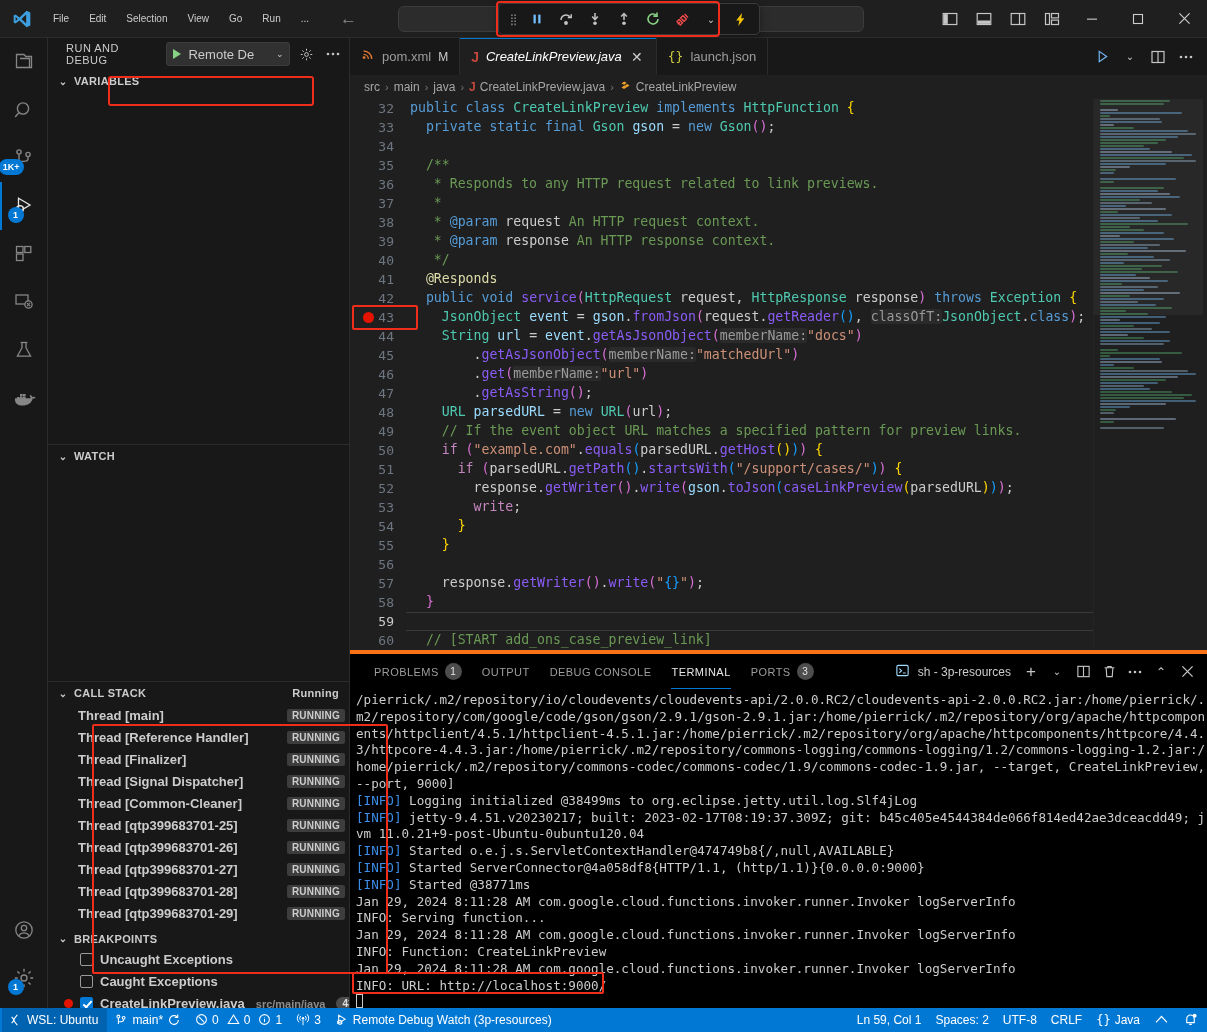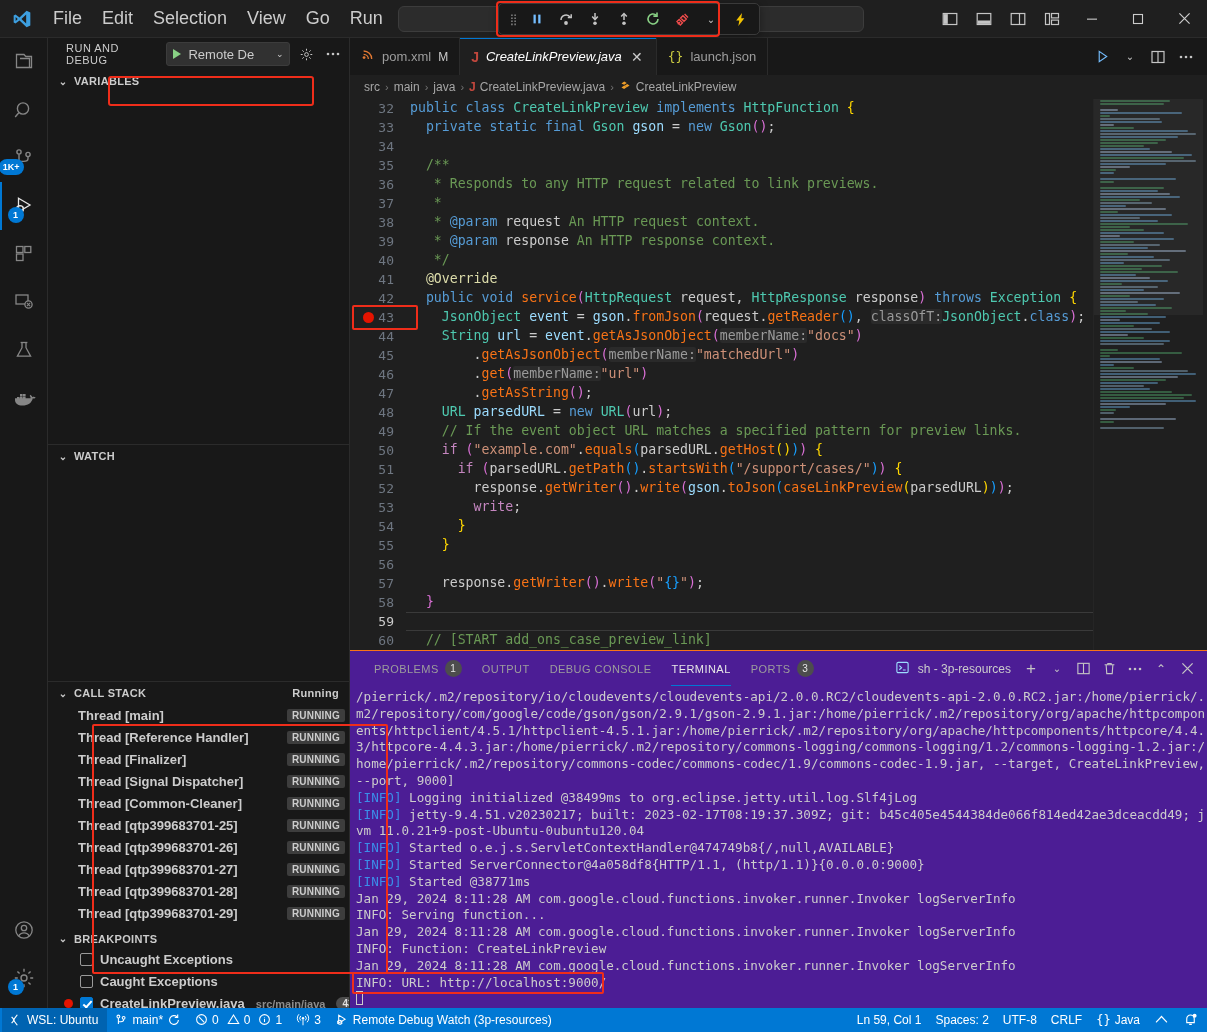--- a/index.html
+++ b/index.html
@@ -16,21 +16,21 @@
 
   
   .titlebar {
     height: 38px; background: #1f1f1f; display: flex; align-items: center;
     flex: 0 0 38px; position: relative; border-bottom: 1px solid #2b2b2b;
   }
   .vscode-logo { width: 44px; display: flex; align-items: center; justify-content: center; }
   .vscode-logo svg { width: 20px; height: 20px; }
   .menu { display: flex; align-items: center; gap: 2px; }
   .menu-item {
-    padding: 4px 9px; font-size: 18px; color: #cccccc; cursor: default; border-radius: 3px;
+    padding: 4px 9px; font-size: 10px; color: #cccccc; cursor: default; border-radius: 3px;
   }
   .nav-arrows { display: flex; align-items: center; gap: 12px; margin-left: 22px; color: #8a8a8a; }
   .nav-arrows span { font-size: 17px; cursor: default; }
   .cmd-center {
     position: absolute; left: 398px; top: 6px; width: 466px; height: 26px;
     background: #2c2c2c; border: 1px solid #3c3c3c; border-radius: 6px;
   }
   .debug-toolbar {
     position: absolute; left: 498px; top: 3px; height: 32px;
     background: #181818; border: 1px solid #3a3a3a; border-radius: 5px;
@@ -192,41 +192,41 @@
   .bp-gutter-dot {
     position: absolute; left: 13px; width: 11px; height: 11px; border-radius: 50%; background: #e51400;
   }
   .redbox-bp {
     position: absolute; border: 2px solid #ef2d1a; border-radius: 2px; pointer-events: none; z-index: 20;
   }
   
   .k  { color: #569cd6; }   
   .kc { color: #c586c0; }   
   .ty { color: #4ec9b0; }   
-  .fn { color: #f97316; }   
+  .fn { color: #8b5cf6; }   
   .va { color: #9cdcfe; }   
   .st { color: #ce9178; }
   .cm { color: #6a9955; }   
   .an { color: #dcdcaa; }   
   .pl { color: #ffd700; }   
   .p2 { color: #da70d6; }   
   .p3 { color: #179fff; }   
   .pn { color: #cccccc; }   
   .hint { color: #9a9a9a; background: #2a2a2a; border-radius: 2px; font-style: normal; }
 
   .minimap {
     width: 114px; flex: 0 0 114px; background: #1f1f1f; position: relative; overflow: hidden;
     border-left: 1px solid #252525;
   }
   .mm-line { height: 2px; margin: 1px 0 0 6px; border-radius: 1px; }
   .mm-slider { position: absolute; left: 0; right: 4px; background: rgba(255,255,255,.045); }
   .mm-scroll { position: absolute; right: 0; top: 0; bottom: 0; width: 4px; background: #1f1f1f; }
 
   
-  .panel { flex: 0 0 372px; display: flex; flex-direction: column; background: #4c1d95; border-top: 1px solid #f97316; }
+  .panel { flex: 0 0 372px; display: flex; flex-direction: column; background: #000000; border-top: 4px solid #f97316; }
   .panel-tabs { height: 35px; display: flex; align-items: center; padding-left: 14px; position: relative; }
   .ptab {
     display: flex; align-items: center; gap: 6px; height: 35px; padding: 0 10px;
     font-size: 11px; letter-spacing: .45px; color: #9d9d9d; cursor: default; position: relative;
   }
   .ptab.active { color: #e7e7e7; }
   .ptab.active::after {
     content: ""; position: absolute; left: 10px; right: 10px; bottom: 0; height: 1px; background: #0078d4;
   }
   .pbadge {
@@ -662,21 +662,21 @@
           <div class="code-area" id="code-area">
               <div class="code-line"><div class="gutter">32</div><div class="code-text"><span class="k">public</span> <span class="k">class</span> <span class="ty">CreateLinkPreview</span> <span class="k">implements</span> <span class="ty">HttpFunction</span> <span class="pl">{</span></div></div>
               <div class="code-line"><div class="gutter">33</div><div class="code-text">  <span class="k">private</span> <span class="k">static</span> <span class="k">final</span> <span class="ty">Gson</span> <span class="va">gson</span> <span class="pn">=</span> <span class="k">new</span> <span class="ty">Gson</span><span class="p2">()</span><span class="pn">;</span></div></div>
               <div class="code-line"><div class="gutter">34</div><div class="code-text">&nbsp;</div></div>
               <div class="code-line"><div class="gutter">35</div><div class="code-text">  <span class="cm">/**</span></div></div>
               <div class="code-line"><div class="gutter">36</div><div class="code-text">   <span class="cm">* Responds to any HTTP request related to link previews.</span></div></div>
               <div class="code-line"><div class="gutter">37</div><div class="code-text">   <span class="cm">*</span></div></div>
               <div class="code-line"><div class="gutter">38</div><div class="code-text">   <span class="cm">* </span><span class="k">@param</span> <span class="pn">request</span> <span class="cm">An HTTP request context.</span></div></div>
               <div class="code-line"><div class="gutter">39</div><div class="code-text">   <span class="cm">* </span><span class="k">@param</span> <span class="pn">response</span> <span class="cm">An HTTP response context.</span></div></div>
               <div class="code-line"><div class="gutter">40</div><div class="code-text">   <span class="cm">*/</span></div></div>
-              <div class="code-line"><div class="gutter">41</div><div class="code-text">  <span class="an">@Override</span></div></div>
+              <div class="code-line"><div class="gutter">41</div><div class="code-text">  <span class="an">@Responds</span></div></div>
               <div class="code-line"><div class="gutter">42</div><div class="code-text">  <span class="k">public</span> <span class="k">void</span> <span class="fn">service</span><span class="p2">(</span><span class="ty">HttpRequest</span> <span class="pn">request</span><span class="pn">,</span> <span class="ty">HttpResponse</span> <span class="pn">response</span><span class="p2">)</span> <span class="k">throws</span> <span class="ty">Exception</span> <span class="pl">{</span></div></div>
               <div class="code-line" style="position: relative;"><div class="gutter">43</div><div class="code-text">    <span class="ty">JsonObject</span> <span class="va">event</span> <span class="pn">=</span> <span class="va">gson</span><span class="pn">.</span><span class="fn">fromJson</span><span class="p2">(</span><span class="pn">request</span><span class="pn">.</span><span class="fn">getReader</span><span class="p3">()</span><span class="pn">,</span> <span class="hint">classOfT:</span><span class="ty">JsonObject</span><span class="pn">.</span><span class="k">class</span><span class="p2">)</span><span class="pn">;</span></div><div class="bp-gutter-dot"></div></div>
               <div class="code-line"><div class="gutter">44</div><div class="code-text">    <span class="ty">String</span> <span class="va">url</span> <span class="pn">=</span> <span class="va">event</span><span class="pn">.</span><span class="fn">getAsJsonObject</span><span class="p2">(</span><span class="hint">memberName:</span><span class="st">"docs"</span><span class="p2">)</span></div></div>
               <div class="code-line"><div class="gutter">45</div><div class="code-text">        <span class="pn">.</span><span class="fn">getAsJsonObject</span><span class="p2">(</span><span class="hint">memberName:</span><span class="st">"matchedUrl"</span><span class="p2">)</span></div></div>
               <div class="code-line"><div class="gutter">46</div><div class="code-text">        <span class="pn">.</span><span class="fn">get</span><span class="p2">(</span><span class="hint">memberName:</span><span class="st">"url"</span><span class="p2">)</span></div></div>
               <div class="code-line"><div class="gutter">47</div><div class="code-text">        <span class="pn">.</span><span class="fn">getAsString</span><span class="p2">()</span><span class="pn">;</span></div></div>
               <div class="code-line"><div class="gutter">48</div><div class="code-text">    <span class="ty">URL</span> <span class="va">parsedURL</span> <span class="pn">=</span> <span class="k">new</span> <span class="ty">URL</span><span class="p2">(</span><span class="pn">url</span><span class="p2">)</span><span class="pn">;</span></div></div>
               <div class="code-line"><div class="gutter">49</div><div class="code-text">    <span class="cm">// If the event object URL matches a specified pattern for preview links.</span></div></div>
               <div class="code-line"><div class="gutter">50</div><div class="code-text">    <span class="kc">if</span> <span class="p2">(</span><span class="st">"example.com"</span><span class="pn">.</span><span class="fn">equals</span><span class="p3">(</span><span class="pn">parsedURL</span><span class="pn">.</span><span class="fn">getHost</span><span class="pl">()</span><span class="p3">)</span><span class="p2">)</span> <span class="pl">{</span></div></div>
               <div class="code-line"><div class="gutter">51</div><div class="code-text">      <span class="kc">if</span> <span class="p2">(</span><span class="pn">parsedURL</span><span class="pn">.</span><span class="fn">getPath</span><span class="p3">()</span><span class="pn">.</span><span class="fn">startsWith</span><span class="p3">(</span><span class="st">"/support/cases/"</span><span class="p3">)</span><span class="p2">)</span> <span class="pl">{</span></div></div>

